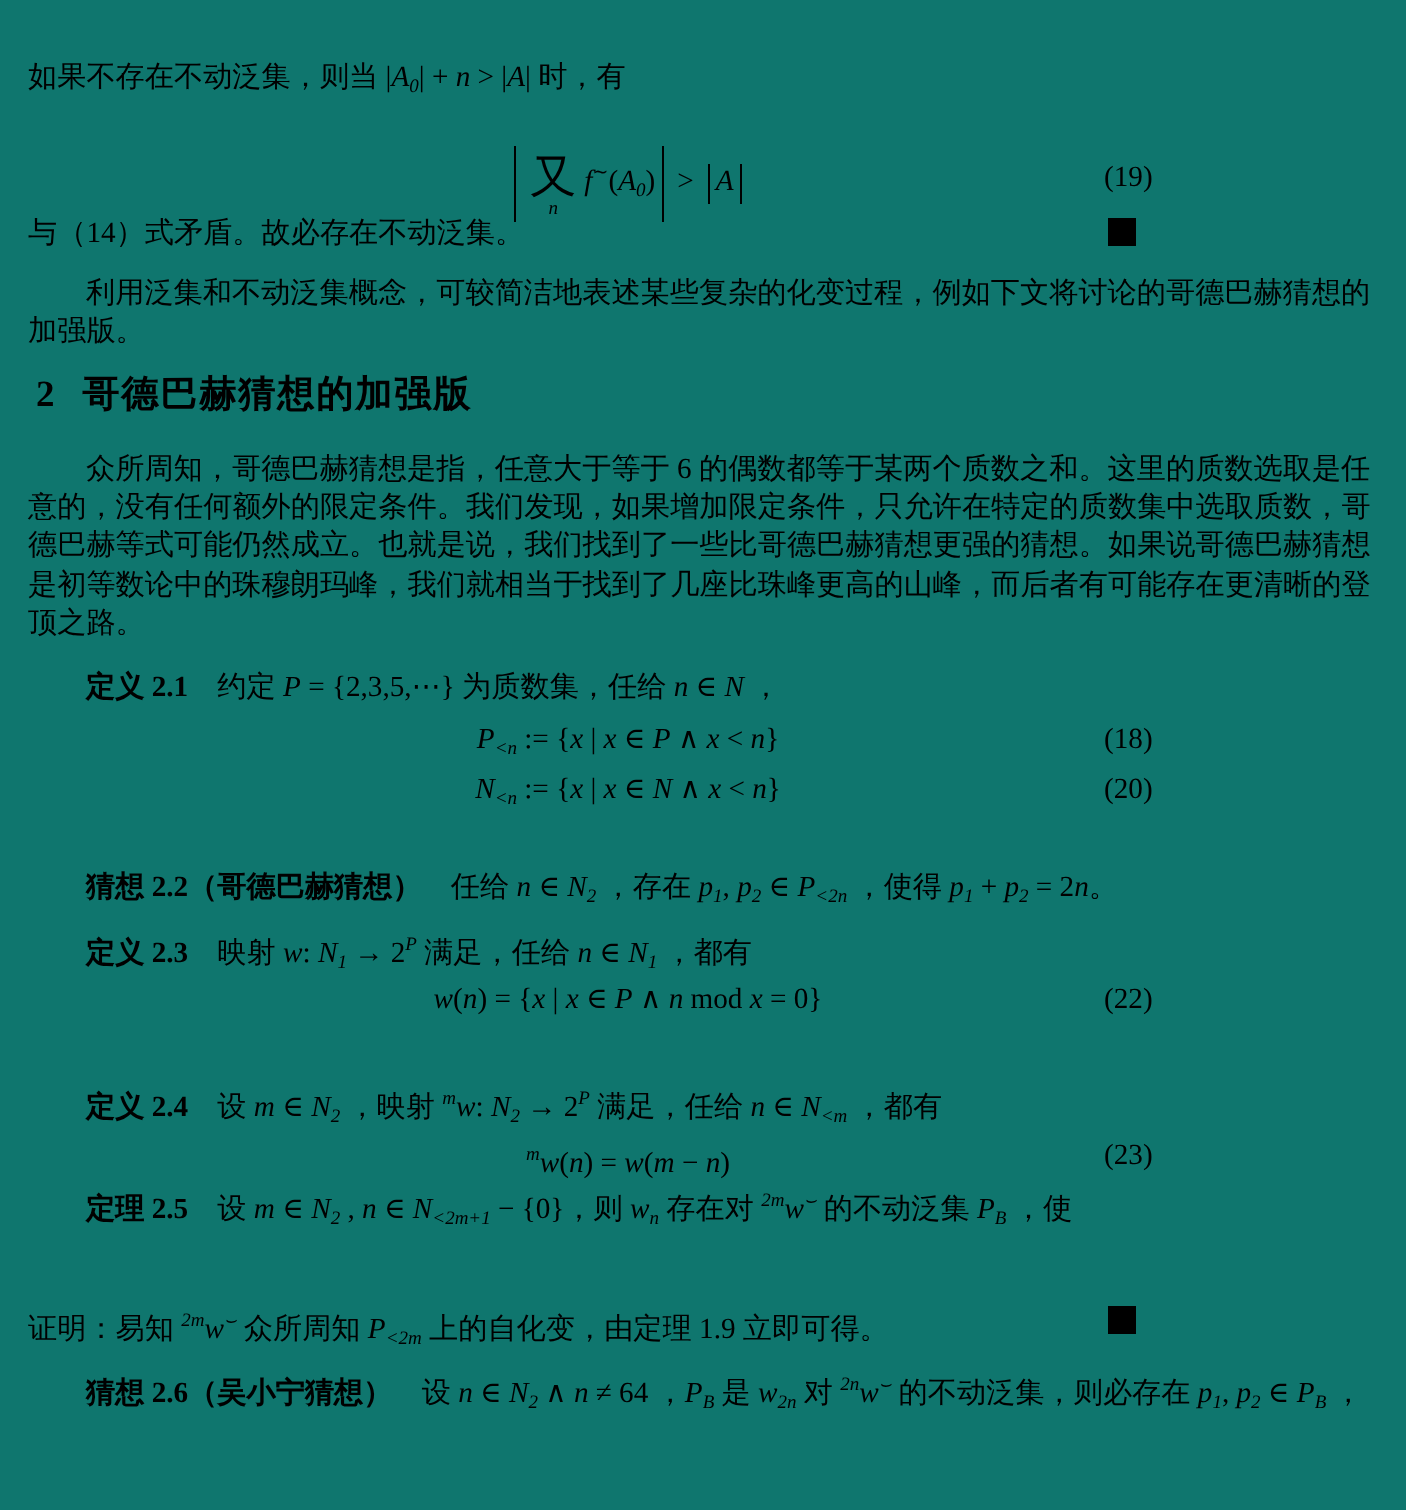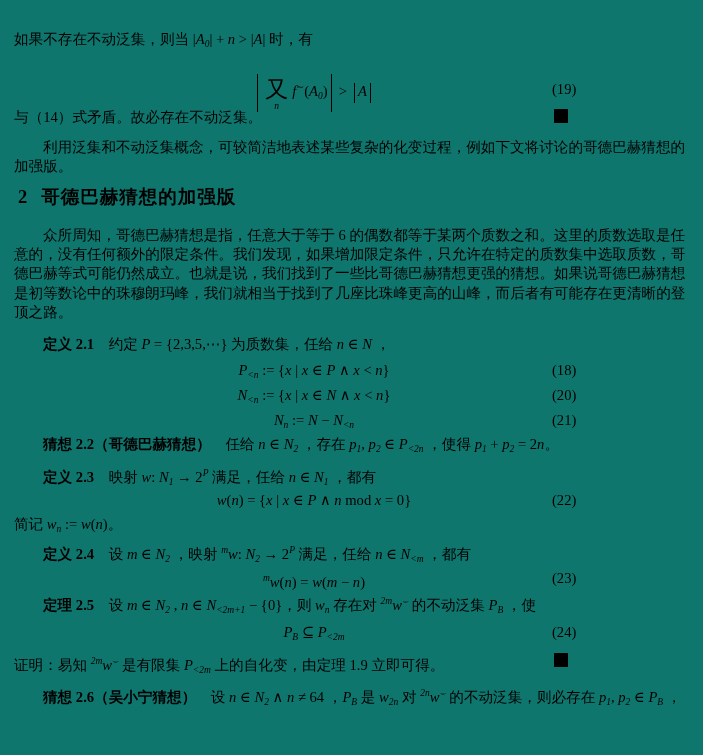--- a/index.html
+++ b/index.html
@@ -114,46 +114,37 @@
   <div class="ln ind" id="ln-def21"><span class="sg-b">定义 2.1</span><span class="sg-t">　约定 </span><span class="sg-i">P</span><span class="sg-t"> = {2,3,5,⋯} 为质数集，任给 </span><span class="sg-i">n</span><span class="sg-t"> ∈ </span><span class="sg-i">N</span><span class="sg-t"> ，</span></div>
 
   <div class="eqrow" id="eq19">
     <span class="eqc"><span class="sg-i">P</span><span class="sg-sub">&lt;n</span><span class="sg-t"> := {</span><span class="sg-i">x</span><span class="sg-t"> | </span><span class="sg-i">x</span><span class="sg-t"> ∈ </span><span class="sg-i">P</span><span class="sg-t"> ∧ </span><span class="sg-i">x</span><span class="sg-t"> &lt; </span><span class="sg-i">n</span><span class="sg-t">}</span></span>
     <span class="eqno">(18)</span>
   </div>
   <div class="eqrow" id="eq20">
     <span class="eqc"><span class="sg-i">N</span><span class="sg-sub">&lt;n</span><span class="sg-t"> := {</span><span class="sg-i">x</span><span class="sg-t"> | </span><span class="sg-i">x</span><span class="sg-t"> ∈ </span><span class="sg-i">N</span><span class="sg-t"> ∧ </span><span class="sg-i">x</span><span class="sg-t"> &lt; </span><span class="sg-i">n</span><span class="sg-t">}</span></span>
     <span class="eqno">(20)</span>
   </div>
-  <div class="eqrow" id="eq21">
-    <span class="eqc"><span class="sg-i">N</span><span class="sg-sub">n</span><span class="sg-t"> := </span><span class="sg-i">N</span><span class="sg-t"> − </span><span class="sg-i">N</span><span class="sg-sub">&lt;n</span></span>
-    <span class="eqno">(21)</span>
-  </div>
 
   <div class="ln ind" id="ln-conj22"><span class="sg-b">猜想 2.2（哥德巴赫猜想）</span><span class="sg-t">　任给 </span><span class="sg-i">n</span><span class="sg-t"> ∈ </span><span class="sg-i">N</span><span class="sg-sub">2</span><span class="sg-t"> ，存在 </span><span class="sg-i">p</span><span class="sg-sub">1</span><span class="sg-t">, </span><span class="sg-i">p</span><span class="sg-sub">2</span><span class="sg-t"> ∈ </span><span class="sg-i">P</span><span class="sg-sub">&lt;2n</span><span class="sg-t"> ，使得 </span><span class="sg-i">p</span><span class="sg-sub">1</span><span class="sg-t"> + </span><span class="sg-i">p</span><span class="sg-sub">2</span><span class="sg-t"> = 2</span><span class="sg-i">n</span><span class="sg-t">。</span></div>
   <div class="ln ind" id="ln-def23"><span class="sg-b">定义 2.3</span><span class="sg-t">　映射 </span><span class="sg-i">w</span><span class="sg-t">: </span><span class="sg-i">N</span><span class="sg-sub">1</span><span class="sg-t"> → 2</span><span class="sg-sup">P</span><span class="sg-t"> 满足，任给 </span><span class="sg-i">n</span><span class="sg-t"> ∈ </span><span class="sg-i">N</span><span class="sg-sub">1</span><span class="sg-t"> ，都有</span></div>
 
   <div class="eqrow" id="eq22">
     <span class="eqc"><span class="sg-i">w</span><span class="sg-t">(</span><span class="sg-i">n</span><span class="sg-t">) = {</span><span class="sg-i">x</span><span class="sg-t"> | </span><span class="sg-i">x</span><span class="sg-t"> ∈ </span><span class="sg-i">P</span><span class="sg-t"> ∧ </span><span class="sg-i">n</span><span class="sg-t"> mod </span><span class="sg-i">x</span><span class="sg-t"> = 0}</span></span>
     <span class="eqno">(22)</span>
   </div>
 
-  <div class="ln" id="ln-note22"><span class="sg-t">简记 </span><span class="sg-i">w</span><span class="sg-sub">n</span><span class="sg-t"> := </span><span class="sg-i">w</span><span class="sg-t">(</span><span class="sg-i">n</span><span class="sg-t">)。</span></div>
   <div class="ln ind" id="ln-def24"><span class="sg-b">定义 2.4</span><span class="sg-t">　设 </span><span class="sg-i">m</span><span class="sg-t"> ∈ </span><span class="sg-i">N</span><span class="sg-sub">2</span><span class="sg-t"> ，映射 </span><span class="sg-sup">m</span><span class="sg-i">w</span><span class="sg-t">: </span><span class="sg-i">N</span><span class="sg-sub">2</span><span class="sg-t"> → 2</span><span class="sg-sup">P</span><span class="sg-t"> 满足，任给 </span><span class="sg-i">n</span><span class="sg-t"> ∈ </span><span class="sg-i">N</span><span class="sg-sub">&lt;m</span><span class="sg-t"> ，都有</span></div>
 
   <div class="eqrow" id="eq23">
     <span class="eqc"><span class="sg-sup">m</span><span class="sg-i">w</span><span class="sg-t">(</span><span class="sg-i">n</span><span class="sg-t">) = </span><span class="sg-i">w</span><span class="sg-t">(</span><span class="sg-i">m</span><span class="sg-t"> − </span><span class="sg-i">n</span><span class="sg-t">)</span></span>
     <span class="eqno">(23)</span>
   </div>
 
   <div class="ln ind" id="ln-thm25"><span class="sg-b">定理 2.5</span><span class="sg-t">　设 </span><span class="sg-i">m</span><span class="sg-t"> ∈ </span><span class="sg-i">N</span><span class="sg-sub">2</span><span class="sg-t"> , </span><span class="sg-i">n</span><span class="sg-t"> ∈ </span><span class="sg-i">N</span><span class="sg-sub">&lt;2m+1</span><span class="sg-t"> − {0}，则 </span><span class="sg-i">w</span><span class="sg-sub">n</span><span class="sg-t"> 存在对 </span><span class="sg-sup">2m</span><span class="sg-i">w</span><span class="sg-sup">⌣</span><span class="sg-t"> 的不动泛集 </span><span class="sg-i">P</span><span class="sg-sub">B</span><span class="sg-t"> ，使</span></div>
 
-  <div class="eqrow" id="eq24">
-    <span class="eqc"><span class="sg-i">P</span><span class="sg-sub">B</span><span class="sg-t"> ⊆ </span><span class="sg-i">P</span><span class="sg-sub">&lt;2m</span></span>
-    <span class="eqno">(24)</span>
-  </div>
 
-  <div class="ln" id="ln-proof"><span class="sg-t">证明：易知 </span><span class="sg-sup">2m</span><span class="sg-i">w</span><span class="sg-sup">⌣</span><span class="sg-t"> 是有限集 </span><span class="sg-i">P</span><span class="sg-sub">&lt;2m</span><span class="sg-t"> 上的自化变，由定理 1.9 立即可得。</span></div>
+  <div class="ln" id="ln-proof"><span class="sg-t">证明：易知 </span><span class="sg-sup">2m</span><span class="sg-i">w</span><span class="sg-sup">⌣</span><span class="sg-t"> 众所周知 </span><span class="sg-i">P</span><span class="sg-sub">&lt;2m</span><span class="sg-t"> 上的自化变，由定理 1.9 立即可得。</span></div>
   <div class="qed" id="qed2"></div>
 
   <div class="ln ind" id="ln-conj26"><span class="sg-b">猜想 2.6（吴小宁猜想）</span><span class="sg-t">　设 </span><span class="sg-i">n</span><span class="sg-t"> ∈ </span><span class="sg-i">N</span><span class="sg-sub">2</span><span class="sg-t"> ∧ </span><span class="sg-i">n</span><span class="sg-t"> ≠ 64 ，</span><span class="sg-i">P</span><span class="sg-sub">B</span><span class="sg-t"> 是 </span><span class="sg-i">w</span><span class="sg-sub">2n</span><span class="sg-t"> 对 </span><span class="sg-sup">2n</span><span class="sg-i">w</span><span class="sg-sup">⌣</span><span class="sg-t"> 的不动泛集，则必存在 </span><span class="sg-i">p</span><span class="sg-sub">1</span><span class="sg-t">, </span><span class="sg-i">p</span><span class="sg-sub">2</span><span class="sg-t"> ∈ </span><span class="sg-i">P</span><span class="sg-sub">B</span><span class="sg-t"> ，</span></div>
 
 </div>
 
 </body></html>

